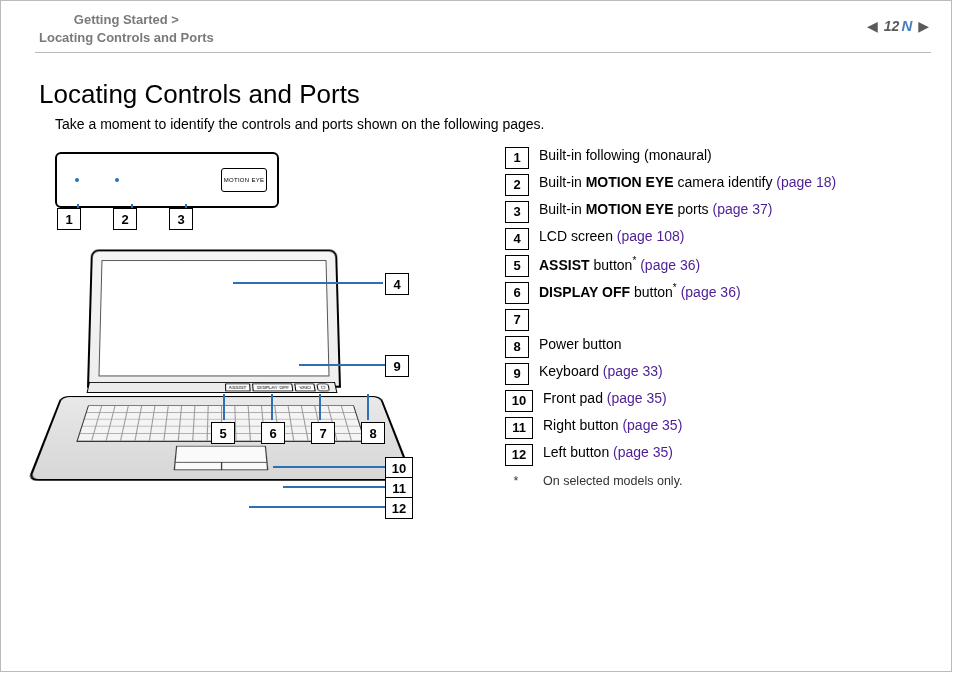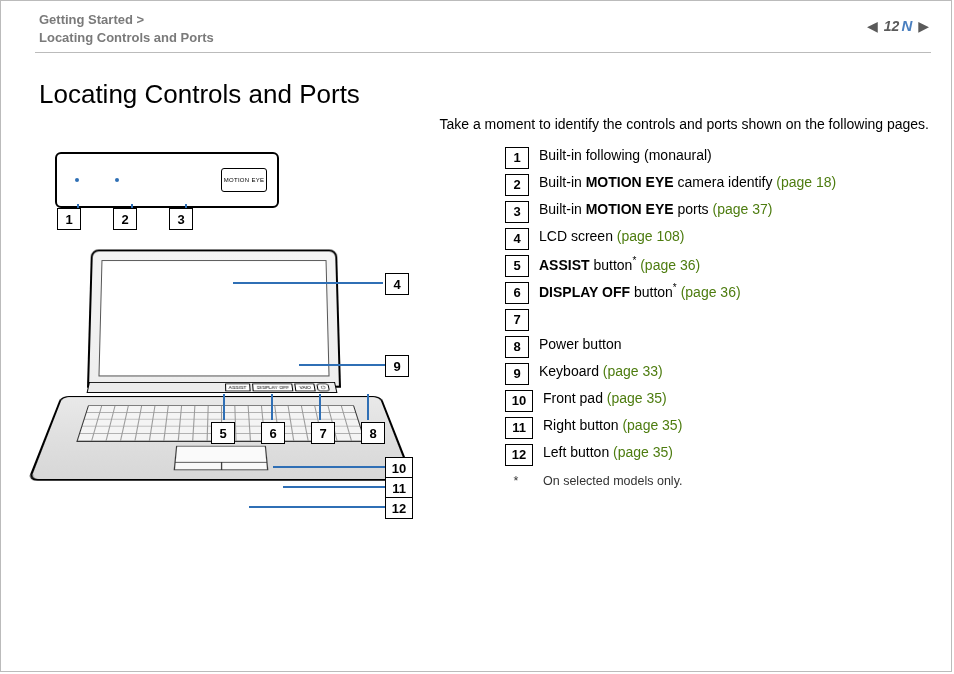--- a/index.html
+++ b/index.html
@@ -24,20 +24,21 @@
     padding: 10px 22px 6px 38px;
     display: flex;
     justify-content: space-between;
     align-items: flex-start;
   }
   .breadcrumb {
     color: #7a7a7a;
     font-weight: bold;
     font-size: 13px;
     line-height: 1.35;
+    text-align: center;
   }
   .page-num-block {
     display: flex;
     align-items: center;
     gap: 6px;
     margin-top: 6px;
   }
   .page-number {
     color: #5a5a5a;
     font-weight: bold;
@@ -62,23 +63,22 @@
   }
   .content {
     padding: 18px 22px 0 38px;
   }
   h1.page-title {
     font-weight: normal;
     font-size: 26px;
     margin: 8px 0 6px 0;
   }
   .intro {
-    margin: 4px 0 14px 6px;
-    font-size: 14px;
-    text-align: right;
+    margin: 4px 0 14px 16px;
+    font-size: 14px;
   }
   h2.section-title {
     color: #2f6fb5;
     font-weight: normal;
     font-size: 22px;
     margin: 6px 0 10px 0;
   }
   .columns {
     display: flex;
     gap: 26px;
@@ -184,21 +184,21 @@
   .legend { flex: 1; }
   .legend .item {
     display:flex; align-items:flex-start; gap:10px;
     margin: 0 0 4px 0;
     line-height: 1.35;
     font-size: 14px;
   }
   .legend .callout { flex:none; margin-top:1px; }
   .legend .txt b { font-weight:bold; }
   .legend .txt sup { font-size: 10px; }
-  .page-link { color:#4d7c0f; text-decoration:none; }
+  .page-link { color:#4c1d95; text-decoration:none; }
   .footnote {
     display:flex; gap: 16px;
     font-size: 12.5px;
     color:#333;
     margin-top: 8px;
   }
   .footnote .star { width: 22px; text-align:center; }
 </style>
 </head>
 <body>

